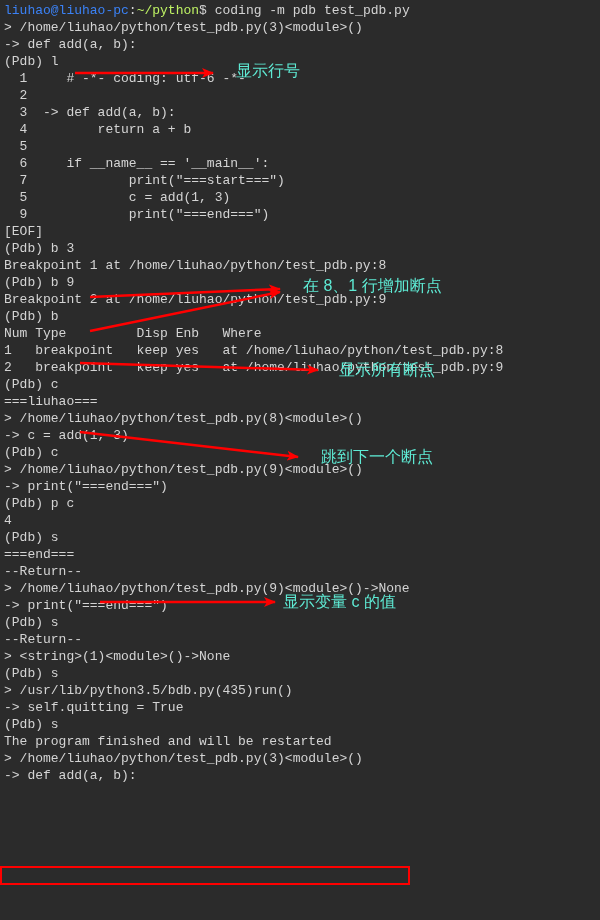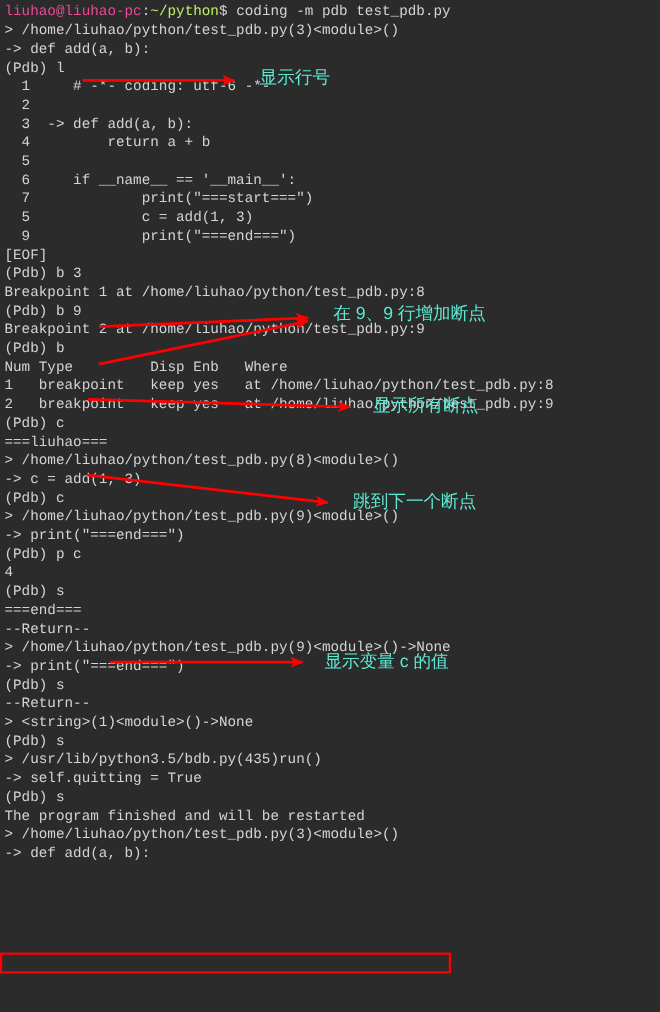--- a/index.html
+++ b/index.html
@@ -9,21 +9,21 @@
       background: #2b2b2b;
       font-family: "Courier New", Consolas, monospace;
       font-size: 13px;
       line-height: 17px;
       color: #d4d4d4;
       position: relative;
       overflow: hidden;
       padding-top: 2px;
     }
     .line { white-space: pre; padding: 0 4px; }
-    .prompt-user { color: #ec4899; text-align: center; }
+    .prompt-user { color: #3b82f6; text-align: center; }
     .prompt-sep { color: #d4d4d4; }
     .prompt-dir { color: #bef264; }
     .anno {
       position: absolute;
       color: #5eead4;
       font-family: "Microsoft YaHei", SimHei, sans-serif;
       font-weight: normal;
       font-size: 16px;
       white-space: nowrap;
       margin-left: 11px;
@@ -83,24 +83,24 @@
 <div class="line">&gt; &lt;string&gt;(1)&lt;module&gt;()-&gt;None</div>
 <div class="line">(Pdb) s</div>
 <div class="line">&gt; /usr/lib/python3.5/bdb.py(435)run()</div>
 <div class="line">-&gt; self.quitting = True</div>
 <div class="line">(Pdb) s</div>
 <div class="line">The program finished and will be restarted</div>
 <div class="line">&gt; /home/liuhao/python/test_pdb.py(3)&lt;module&gt;()</div>
 <div class="line">-&gt; def add(a, b):</div>
 
 <div class="anno" style="left:225px; top:62px;">显示行号</div>
-<div class="anno" style="left:292px; top:277px;">在 9、9 行增加断点</div>
+<div class="anno" style="left:292px; top:277px;">在 8、1 行增加断点</div>
 <div class="anno" style="left:328px; top:361px;">显示所有断点</div>
 <div class="anno" style="left:310px; top:448px;text-align:center;">跳到下一个断点</div>
-<div class="anno" style="left:284px; top:593px;">显示变量 c 的值</div>
+<div class="anno" style="left:272px; top:593px;">显示变量 c 的值</div>
 
 <svg class="arrow" style="left:0;top:0;width:600px;height:920px;">
   <defs>
     <marker id="ah" markerWidth="12" markerHeight="10" refX="11" refY="5" orient="auto" markerUnits="userSpaceOnUse">
       <path d="M0,0 L12,5 L0,10 L3,5 Z" fill="#ff0000"></path>
     </marker>
   </defs>
 
   <line x1="75" y1="73" x2="213" y2="73" stroke="#ff0000" stroke-width="2.5" marker-end="url(#ah)"></line>
 

